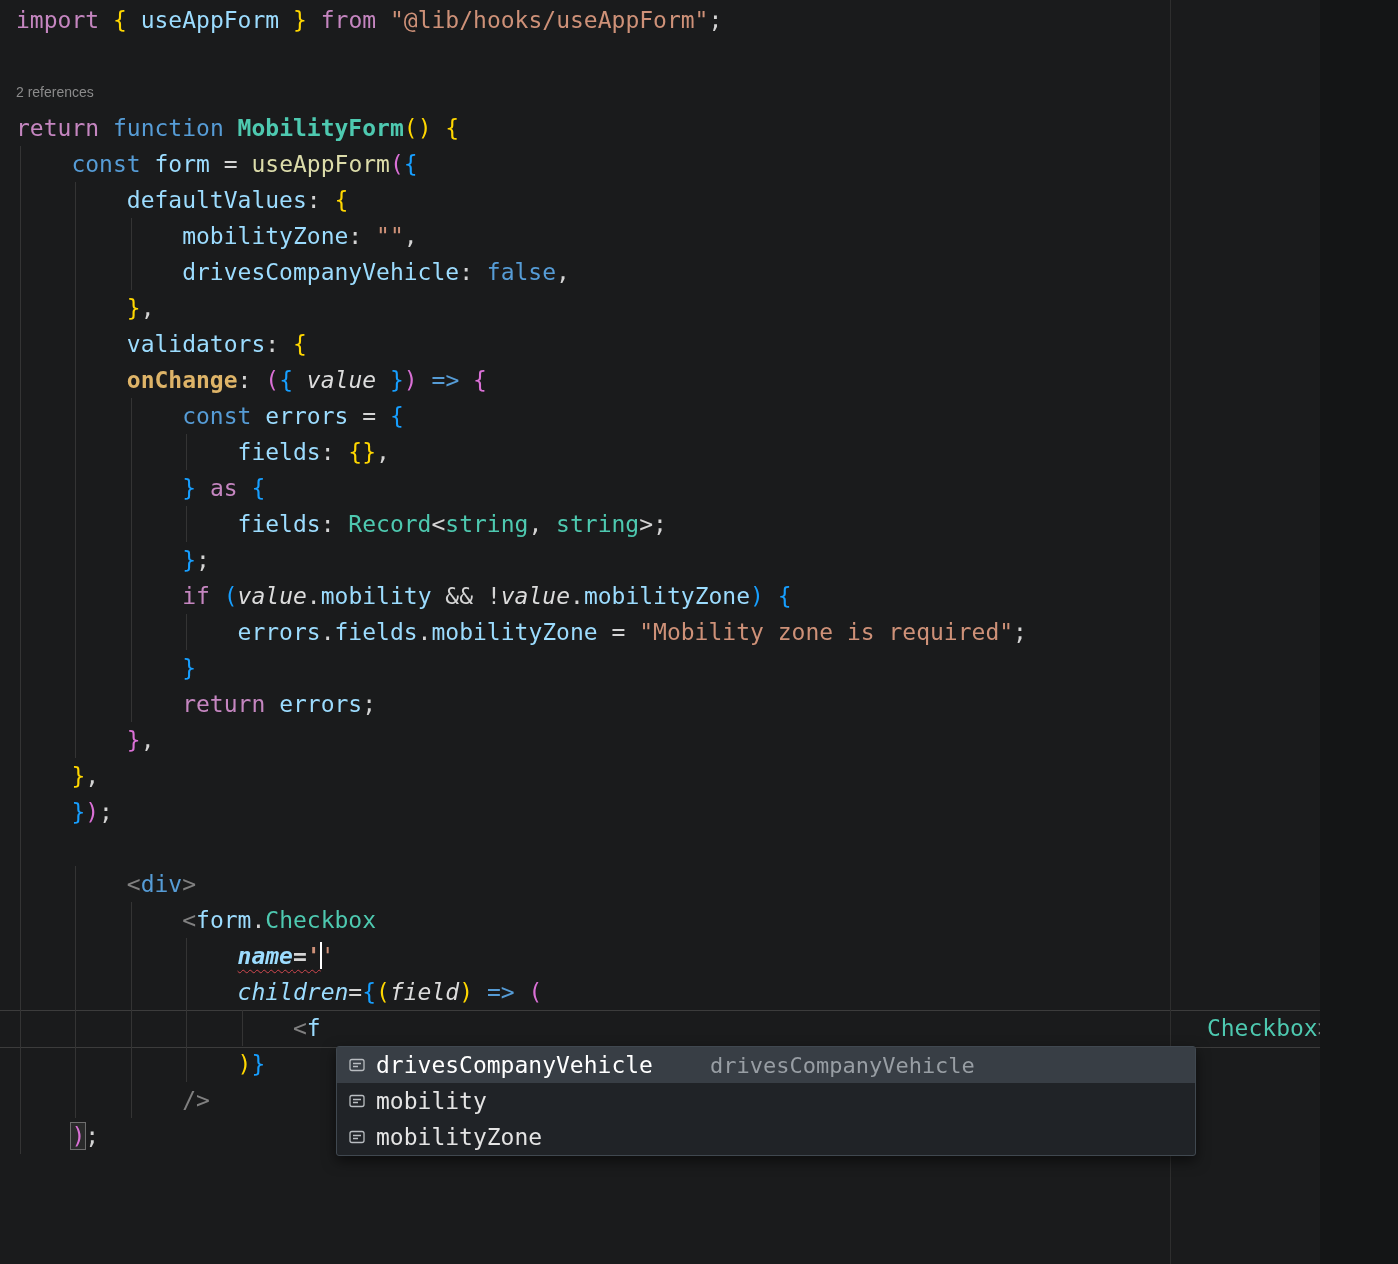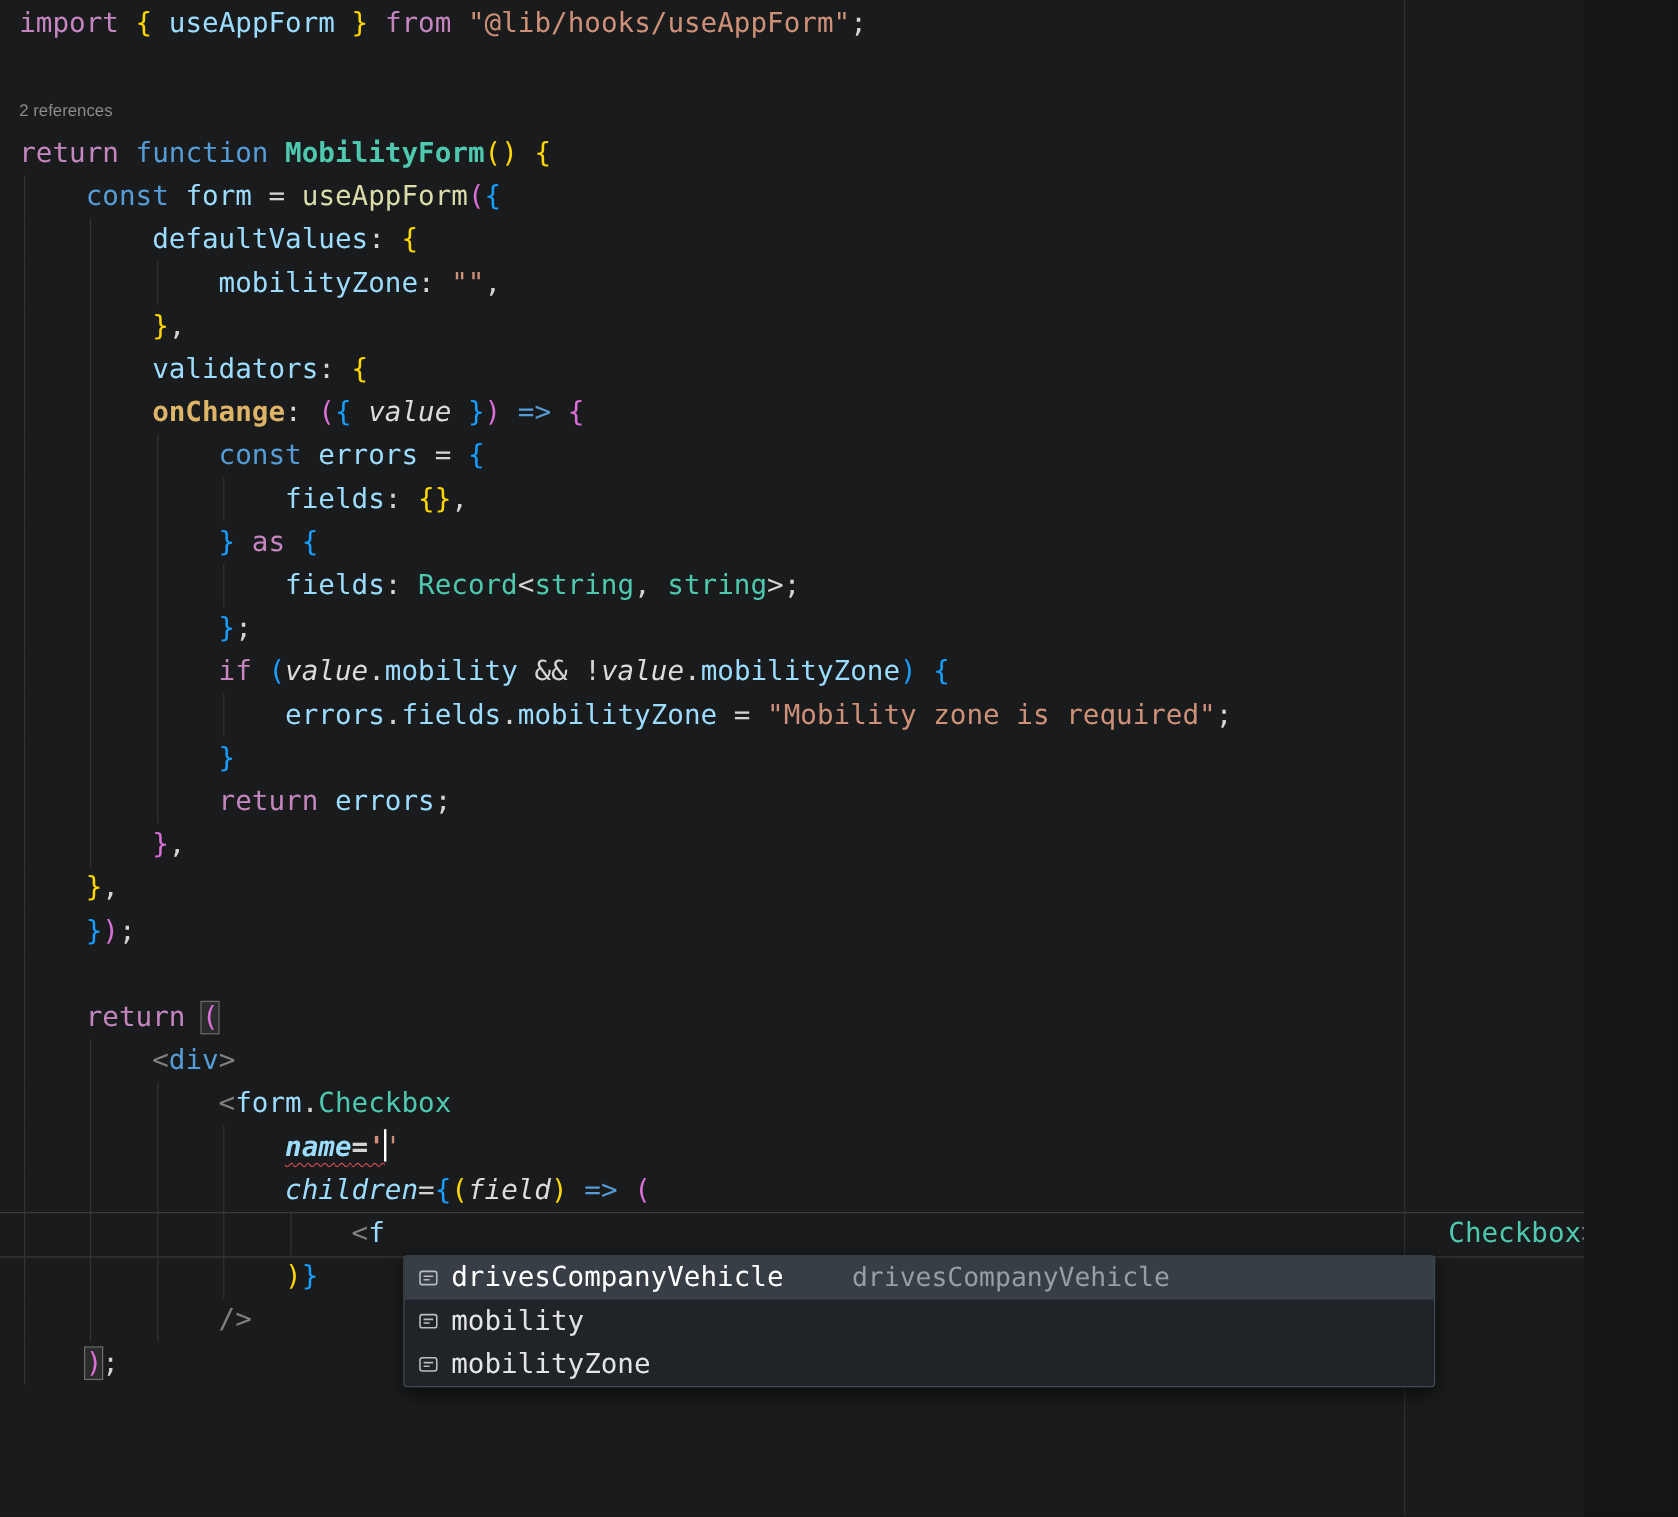--- a/index.html
+++ b/index.html
@@ -49,37 +49,37 @@
   <div class="current-line"></div>
   <div class="ruler"></div>
   <div class="code-area">
       <div class="line"><span></span><span class="kw">import</span><span class="pln"> </span><span class="b1">{</span><span class="pln"> </span><span class="prop">useAppForm</span><span class="pln"> </span><span class="b1">}</span><span class="pln"> </span><span class="kw">from</span><span class="pln"> </span><span class="str">"@lib/hooks/useAppForm"</span><span class="pln">;</span></div>
       <div class="line"><span></span></div>
       <div class="line lens"><span>2 references</span></div>
       <div class="line"><span></span><span class="kw">return</span><span class="pln"> </span><span class="st">function</span><span class="pln"> </span><span class="fd">MobilityForm</span><span class="b1">(</span><span class="b1">)</span><span class="pln"> </span><span class="b1">{</span></div>
       <div class="line"><i class="guide" style="left: calc(0ch + 4px);"></i><span>    </span><span class="st">const</span><span class="pln"> </span><span class="prop">form</span><span class="pln"> </span><span class="op">=</span><span class="pln"> </span><span class="fn">useAppForm</span><span class="b2">(</span><span class="b3">{</span></div>
       <div class="line"><i class="guide" style="left: calc(0ch + 4px);"></i><i class="guide" style="left: calc(4ch + 4px);"></i><span>        </span><span class="prop">defaultValues</span><span class="pln">: </span><span class="b1">{</span></div>
       <div class="line"><i class="guide" style="left: calc(0ch + 4px);"></i><i class="guide" style="left: calc(4ch + 4px);"></i><i class="guide" style="left: calc(8ch + 4px);"></i><span>            </span><span class="prop">mobilityZone</span><span class="pln">: </span><span class="str">""</span><span class="pln">,</span></div>
+      <div class="line"><i class="guide" style="left: calc(0ch + 4px);"></i><i class="guide" style="left: calc(4ch + 4px);"></i><i class="guide" style="left: calc(8ch + 4px);"></i><span>            </span><span class="prop">drivesCompanyVehicle</span><span class="pln">: </span><span class="st">false</span><span class="pln">,</span></div>
       <div class="line"><i class="guide" style="left: calc(0ch + 4px);"></i><i class="guide" style="left: calc(4ch + 4px);"></i><span>        </span><span class="b1">}</span><span class="pln">,</span></div>
       <div class="line"><i class="guide" style="left: calc(0ch + 4px);"></i><i class="guide" style="left: calc(4ch + 4px);"></i><span>        </span><span class="prop">validators</span><span class="pln">: </span><span class="b1">{</span></div>
       <div class="line"><i class="guide" style="left: calc(0ch + 4px);"></i><i class="guide" style="left: calc(4ch + 4px);"></i><span>        </span><span class="mth">onChange</span><span class="pln">: </span><span class="b2">(</span><span class="b3">{</span><span class="pln"> </span><span class="param">value</span><span class="pln"> </span><span class="b3">}</span><span class="b2">)</span><span class="pln"> </span><span class="arw">=&gt;</span><span class="pln"> </span><span class="b2">{</span></div>
       <div class="line"><i class="guide" style="left: calc(0ch + 4px);"></i><i class="guide" style="left: calc(4ch + 4px);"></i><i class="guide" style="left: calc(8ch + 4px);"></i><span>            </span><span class="st">const</span><span class="pln"> </span><span class="prop">errors</span><span class="pln"> </span><span class="op">=</span><span class="pln"> </span><span class="b3">{</span></div>
       <div class="line"><i class="guide" style="left: calc(0ch + 4px);"></i><i class="guide" style="left: calc(4ch + 4px);"></i><i class="guide" style="left: calc(8ch + 4px);"></i><i class="guide" style="left: calc(12ch + 4px);"></i><span>                </span><span class="prop">fields</span><span class="pln">: </span><span class="b1">{}</span><span class="pln">,</span></div>
       <div class="line"><i class="guide" style="left: calc(0ch + 4px);"></i><i class="guide" style="left: calc(4ch + 4px);"></i><i class="guide" style="left: calc(8ch + 4px);"></i><span>            </span><span class="b3">}</span><span class="pln"> </span><span class="kw">as</span><span class="pln"> </span><span class="b3">{</span></div>
       <div class="line"><i class="guide" style="left: calc(0ch + 4px);"></i><i class="guide" style="left: calc(4ch + 4px);"></i><i class="guide" style="left: calc(8ch + 4px);"></i><i class="guide" style="left: calc(12ch + 4px);"></i><span>                </span><span class="prop">fields</span><span class="pln">: </span><span class="typ">Record</span><span class="pln">&lt;</span><span class="typ">string</span><span class="pln">, </span><span class="typ">string</span><span class="pln">&gt;;</span></div>
       <div class="line"><i class="guide" style="left: calc(0ch + 4px);"></i><i class="guide" style="left: calc(4ch + 4px);"></i><i class="guide" style="left: calc(8ch + 4px);"></i><span>            </span><span class="b3">}</span><span class="pln">;</span></div>
       <div class="line"><i class="guide" style="left: calc(0ch + 4px);"></i><i class="guide" style="left: calc(4ch + 4px);"></i><i class="guide" style="left: calc(8ch + 4px);"></i><span>            </span><span class="kw">if</span><span class="pln"> </span><span class="b3">(</span><span class="param">value</span><span class="pln">.</span><span class="prop">mobility</span><span class="pln"> </span><span class="op">&amp;&amp;</span><span class="pln"> </span><span class="op">!</span><span class="param">value</span><span class="pln">.</span><span class="prop">mobilityZone</span><span class="b3">)</span><span class="pln"> </span><span class="b3">{</span></div>
       <div class="line"><i class="guide" style="left: calc(0ch + 4px);"></i><i class="guide" style="left: calc(4ch + 4px);"></i><i class="guide" style="left: calc(8ch + 4px);"></i><i class="guide" style="left: calc(12ch + 4px);"></i><span>                </span><span class="prop">errors</span><span class="pln">.</span><span class="prop">fields</span><span class="pln">.</span><span class="prop">mobilityZone</span><span class="pln"> </span><span class="op">=</span><span class="pln"> </span><span class="str">"Mobility zone is required"</span><span class="pln">;</span></div>
       <div class="line"><i class="guide" style="left: calc(0ch + 4px);"></i><i class="guide" style="left: calc(4ch + 4px);"></i><i class="guide" style="left: calc(8ch + 4px);"></i><span>            </span><span class="b3">}</span></div>
       <div class="line"><i class="guide" style="left: calc(0ch + 4px);"></i><i class="guide" style="left: calc(4ch + 4px);"></i><i class="guide" style="left: calc(8ch + 4px);"></i><span>            </span><span class="kw">return</span><span class="pln"> </span><span class="prop">errors</span><span class="pln">;</span></div>
       <div class="line"><i class="guide" style="left: calc(0ch + 4px);"></i><i class="guide" style="left: calc(4ch + 4px);"></i><span>        </span><span class="b2">}</span><span class="pln">,</span></div>
       <div class="line"><i class="guide" style="left: calc(0ch + 4px);"></i><span>    </span><span class="b1">}</span><span class="pln">,</span></div>
       <div class="line"><i class="guide" style="left: calc(0ch + 4px);"></i><span>    </span><span class="b3">}</span><span class="b2">)</span><span class="pln">;</span></div>
       <div class="line"><i class="guide" style="left: calc(0ch + 4px);"></i><span>    </span></div>
-      <div class="line"><i class="guide" style="left: calc(0ch + 4px);"></i><span>    </span><span class="kw">return</span><span class="pln"> </span><span class="b2 bm">(</span></div>
       <div class="line"><i class="guide" style="left: calc(0ch + 4px);"></i><i class="guide" style="left: calc(4ch + 4px);"></i><span>        </span><span class="ang">&lt;</span><span class="tag">div</span><span class="ang">&gt;</span></div>
       <div class="line"><i class="guide" style="left: calc(0ch + 4px);"></i><i class="guide" style="left: calc(4ch + 4px);"></i><i class="guide" style="left: calc(8ch + 4px);"></i><span>            </span><span class="ang">&lt;</span><span class="prop">form</span><span class="pln">.</span><span class="comp">Checkbox</span></div>
       <div class="line"><i class="guide" style="left: calc(0ch + 4px);"></i><i class="guide" style="left: calc(4ch + 4px);"></i><i class="guide" style="left: calc(8ch + 4px);"></i><i class="guide" style="left: calc(12ch + 4px);"></i><span>                </span><span class="attr sq">name</span><span class="op sq">=</span><span class="str sq">'</span><span class="cur"></span><span class="str">'</span></div>
       <div class="line"><i class="guide" style="left: calc(0ch + 4px);"></i><i class="guide" style="left: calc(4ch + 4px);"></i><i class="guide" style="left: calc(8ch + 4px);"></i><i class="guide" style="left: calc(12ch + 4px);"></i><span>                </span><span class="attr">children</span><span class="op">=</span><span class="b3">{</span><span class="b1">(</span><span class="param">field</span><span class="b1">)</span><span class="pln"> </span><span class="arw">=&gt;</span><span class="pln"> </span><span class="b2">(</span></div>
       <div class="line"><i class="guide" style="left: calc(0ch + 4px);"></i><i class="guide" style="left: calc(4ch + 4px);"></i><i class="guide" style="left: calc(8ch + 4px);"></i><i class="guide" style="left: calc(12ch + 4px);"></i><i class="guide" style="left: calc(16ch + 4px);"></i><span>                    </span><span class="ang">&lt;</span><span class="prop">f</span><span class="sp">                                                                </span><span class="comp">Checkbox</span><span class="ang">&gt;</span></div>
       <div class="line"><i class="guide" style="left: calc(0ch + 4px);"></i><i class="guide" style="left: calc(4ch + 4px);"></i><i class="guide" style="left: calc(8ch + 4px);"></i><i class="guide" style="left: calc(12ch + 4px);"></i><span>                </span><span class="b1">)</span><span class="b3">}</span></div>
       <div class="line"><i class="guide" style="left: calc(0ch + 4px);"></i><i class="guide" style="left: calc(4ch + 4px);"></i><i class="guide" style="left: calc(8ch + 4px);"></i><span>            </span><span class="ang">/&gt;</span></div>
       <div class="line"><i class="guide" style="left: calc(0ch + 4px);"></i><span>    </span><span class="b2 bm">)</span><span class="pln">;</span></div>
     </div>
   <div class="popup">

